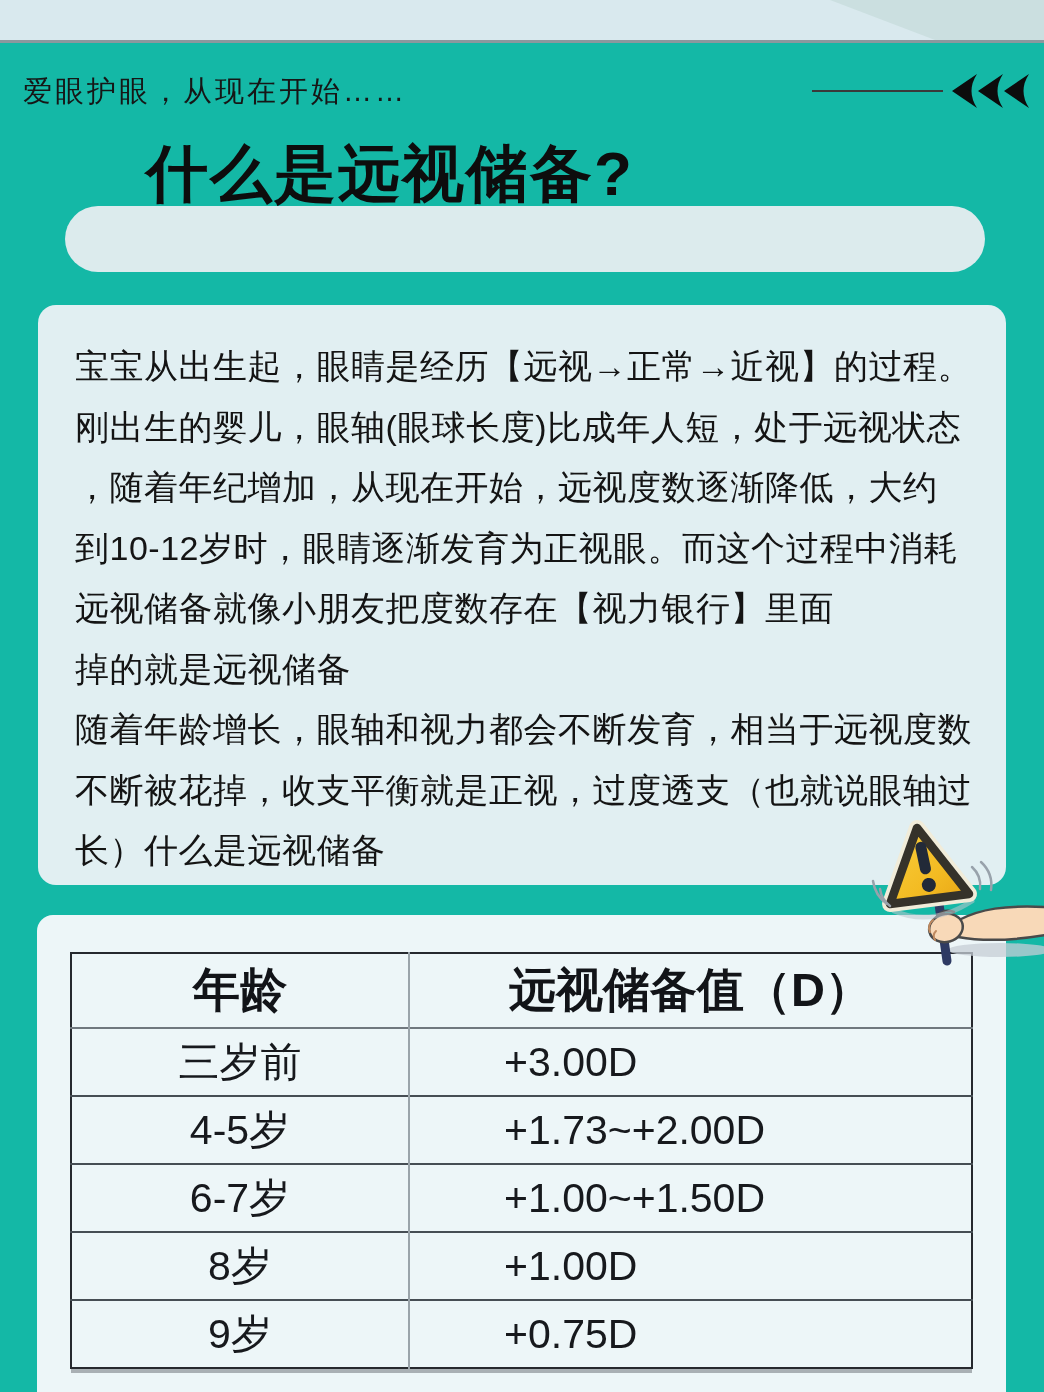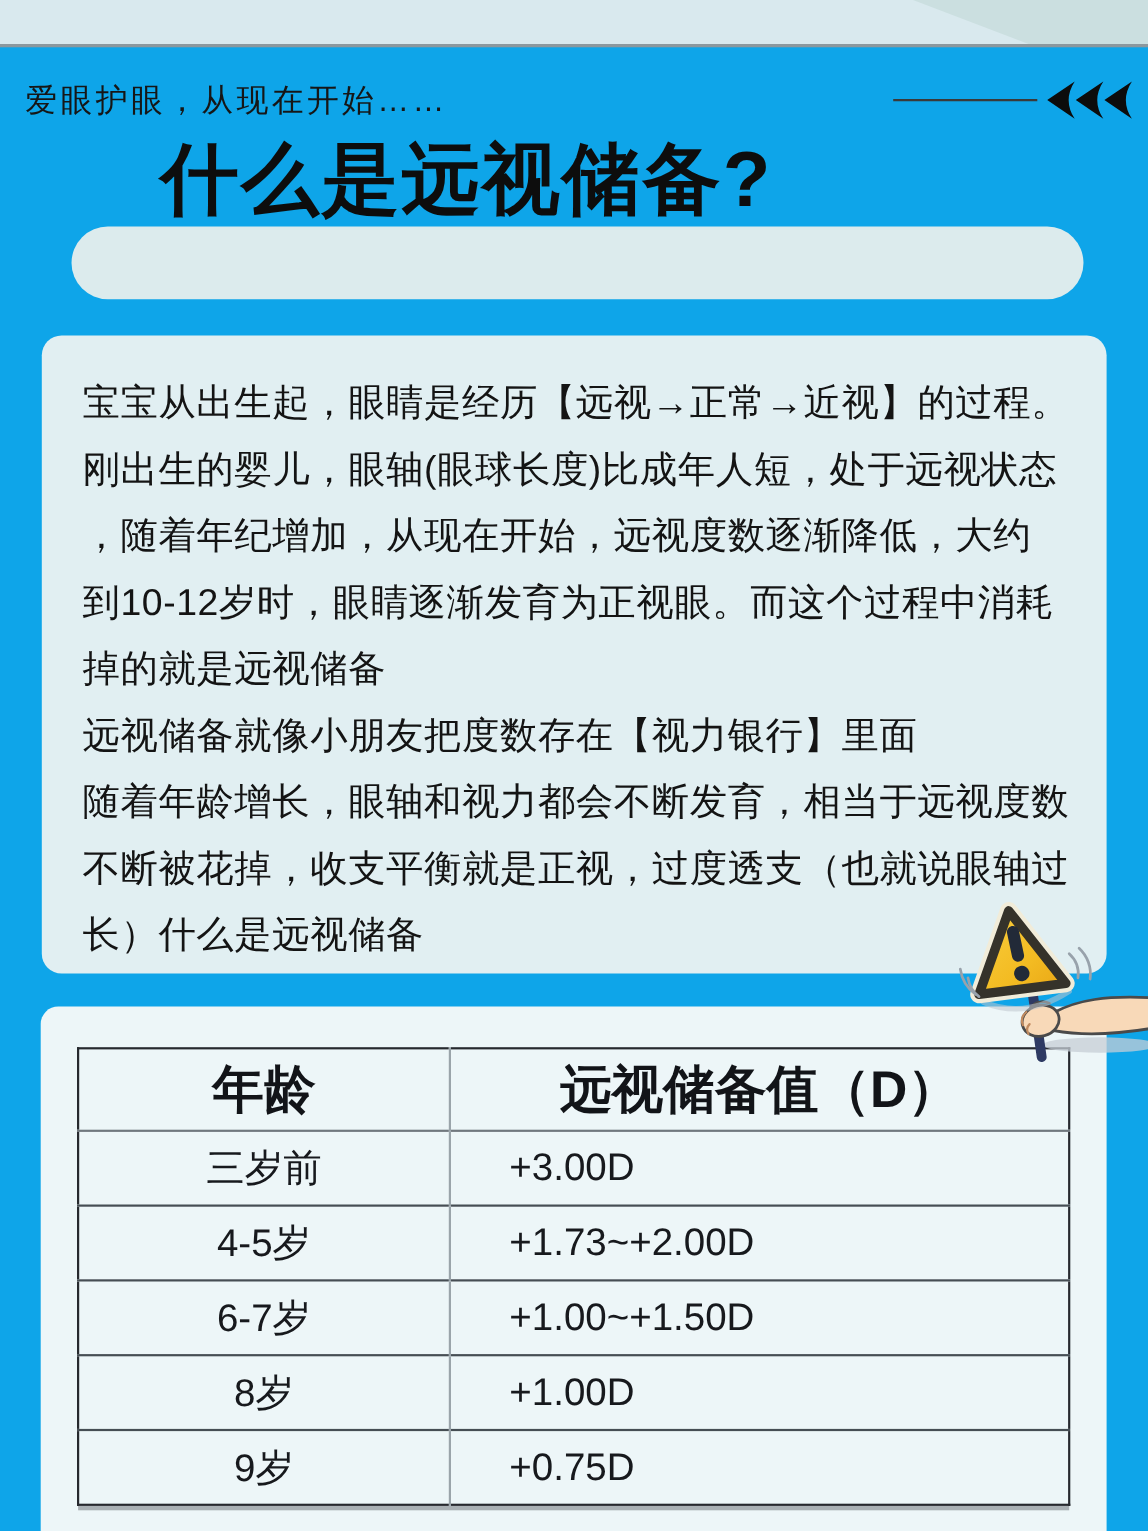--- a/index.html
+++ b/index.html
@@ -1,18 +1,18 @@
 <!DOCTYPE html>
 <html><head>
 <meta charset="utf-8">
 <style>
   html,body { margin:0; padding:0; background:#ffffff; }
   .page {
     position:relative; width:1044px; height:1392px; overflow:hidden;
-    background:#0ea5e9; font-family:"Liberation Sans", sans-serif;
+    background:#14b8a6; font-family:"Liberation Sans", sans-serif;
   }
 
   
   .topbar { position:absolute; left:0; top:0; width:1044px; height:40px; background:#d9e9ee; }
   .topbar-corner {
     position:absolute; right:0; top:0; width:214px; height:40px; background:#cbdfe0;
     clip-path:polygon(0 0, 214px 0, 214px 40px, 105px 40px);
   }
   .topbar-underline { position:absolute; left:0; top:40px; width:1044px; height:3px; background:#8b989e; }
 
@@ -22,22 +22,22 @@
     color:#161616; white-space:nowrap;
   }
   .header-deco { position:absolute; left:810px; top:70px; }
 
   
   .title-pill {
     position:absolute; left:65px; top:206px; width:920px; height:66px;
     border-radius:33px; background:#dcebed; z-index:1;
   }
   .title {
-    position:absolute; left:146px; top:118px; margin:0; z-index:2;
-    font-size:71px; font-weight:900; letter-spacing:2px; line-height:1.3;
+    position:absolute; left:146px; top:134px; margin:0; z-index:2;
+    font-size:62px; font-weight:900; letter-spacing:2px; line-height:1.3;
     color:#0d0d0d; white-space:nowrap;
   }
 
   
   .intro-box {
     position:absolute; left:38px; top:305px; width:968px; height:580px;
     background:#e1eff2; border-radius:18px; box-sizing:border-box;
     padding:31px 30px 0 37px; z-index:1;
   }
   .intro-line {
@@ -56,23 +56,23 @@
     position:absolute; left:70px; top:952px; width:903px; z-index:2;
     border-collapse:collapse; table-layout:fixed;
     border:2px solid #26292e;
     box-shadow:0 5px 0 -1px #a9b0b4;
   }
   .reserve-table col.c1 { width:338px; }
   .reserve-table th {
     height:73px; font-size:47px; font-weight:bold; color:#121418;
     text-align:center; padding:0;
   }
-  .reserve-table td { height:66px; font-size:35px; color:#17191d; padding:0;border-radius:22px; }
+  .reserve-table td { height:66px; font-size:41px; color:#17191d; padding:0;border-radius:22px; }
   .reserve-table td.c1 { text-align:center; }
-  .reserve-table td.c2 { text-align:left; padding-left:53px; }
+  .reserve-table td.c2 { text-align:left; padding-left:94px; }
   .reserve-table th + th, .reserve-table td + td { border-left:2px solid #9aa4aa;margin-top:24px; }
   .reserve-table thead tr { border-bottom:2px solid #70787e; }
   .reserve-table tbody tr + tr { border-top:2px solid #464e54; }
 
   
   .warning-illustration { position:absolute; left:840px; top:795px; z-index:6; }
 </style>
 </head>
 <body>
 
@@ -95,22 +95,22 @@
   </svg>
 
   <div class="title-pill"></div>
   <h1 class="title">什么是远视储备?</h1>
 
   <div class="intro-box">
     <div class="intro-line">宝宝从出生起，眼睛是经历【远视→正常→近视】的过程。</div>
     <div class="intro-line">刚出生的婴儿，眼轴(眼球长度)比成年人短，处于远视状态</div>
     <div class="intro-line">，随着年纪增加，从现在开始，远视度数逐渐降低，大约</div>
     <div class="intro-line">到10-12岁时，眼睛逐渐发育为正视眼。而这个过程中消耗</div>
+    <div class="intro-line">远视储备就像小朋友把度数存在【视力银行】里面</div>
     <div class="intro-line">掉的就是远视储备</div>
-    <div class="intro-line">远视储备就像小朋友把度数存在【视力银行】里面</div>
     <div class="intro-line">随着年龄增长，眼轴和视力都会不断发育，相当于远视度数</div>
     <div class="intro-line">不断被花掉，收支平衡就是正视，过度透支（也就说眼轴过</div>
     <div class="intro-line">长）什么是远视储备</div>
   </div>
 
   <div class="table-section"></div>
 
   <table class="reserve-table">
     <colgroup>
         <col class="c1">

